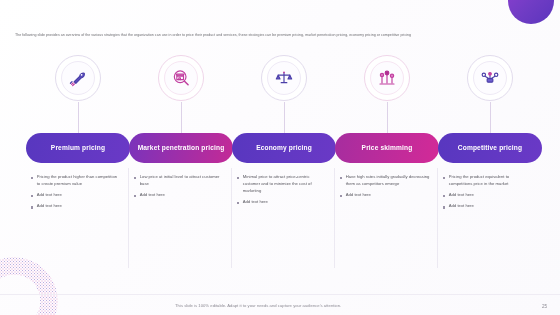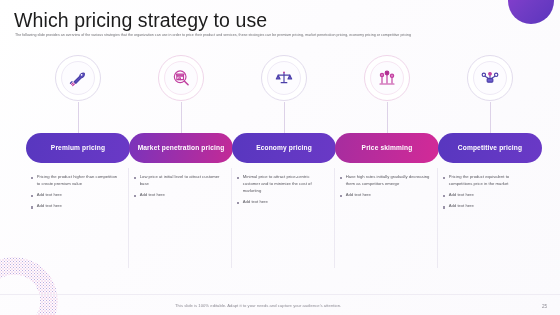--- a/index.html
+++ b/index.html
@@ -140,21 +140,20 @@
   }
 </style>
 </head>
 <body>
 
 <div id="slide">
 
   <div class="deco-topright"></div>
   <div class="deco-dots"></div>
 
-  <div class="title">Which pricing strategy to use</div>
   <div class="subtitle">The following slide provides an overview of the various strategies that the organization can use in order to price their product and services, these strategies can be premium pricing, market penetration pricing, economy pricing or competitive pricing</div>
 
   <div class="nodes">
 
     <div class="node">
       <div class="ring">
         <div class="ring-inner">
           <svg class="ico" viewBox="0 0 24 24">
             <g fill="none" stroke="#4b3fa8" stroke-width="1.5" stroke-linecap="round" stroke-linejoin="round">
               <path d="M7.5 16.5 L14 10 a4.5 4.5 0 0 1 5.5-3.6 a4.5 4.5 0 0 1-3.6 5.5 L9.4 18.4 Z" fill="#5b4fc0" stroke="#4b3fa8"></path>

